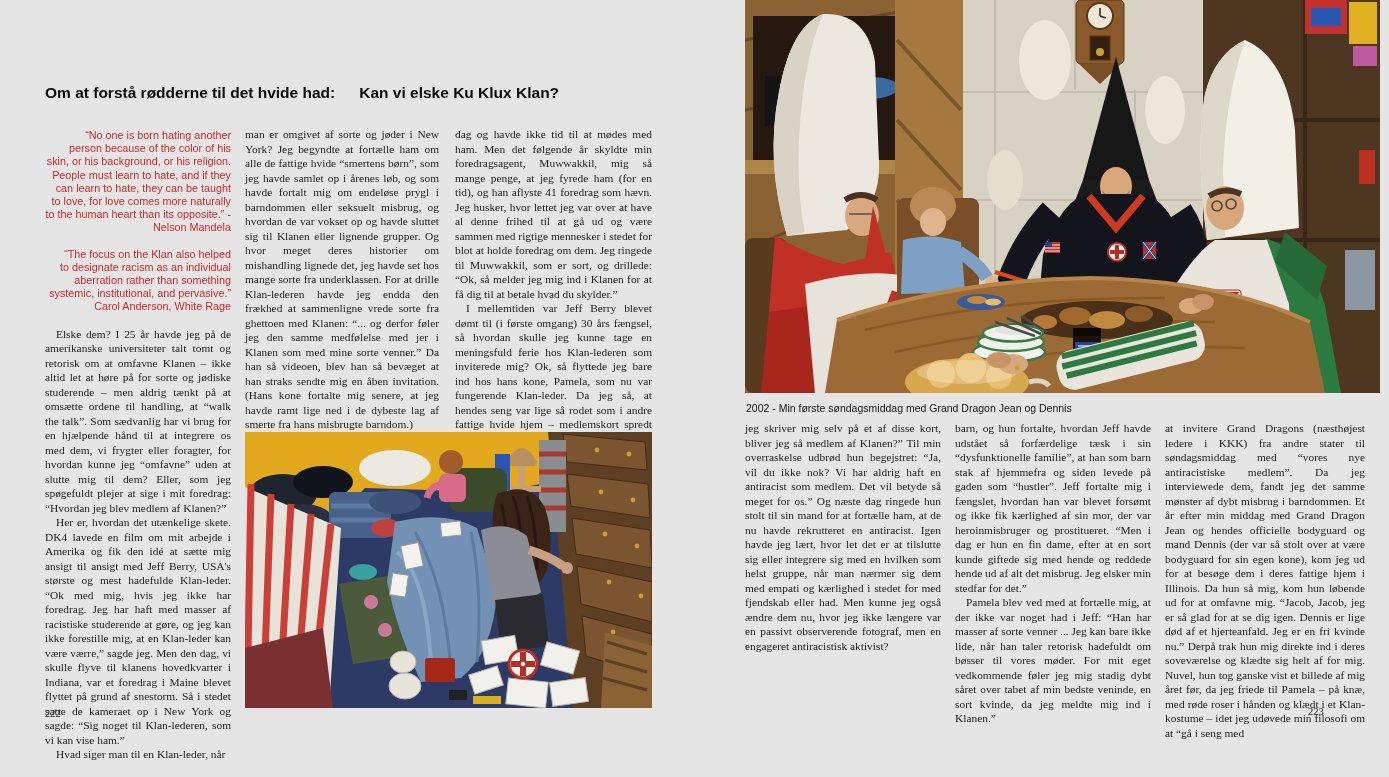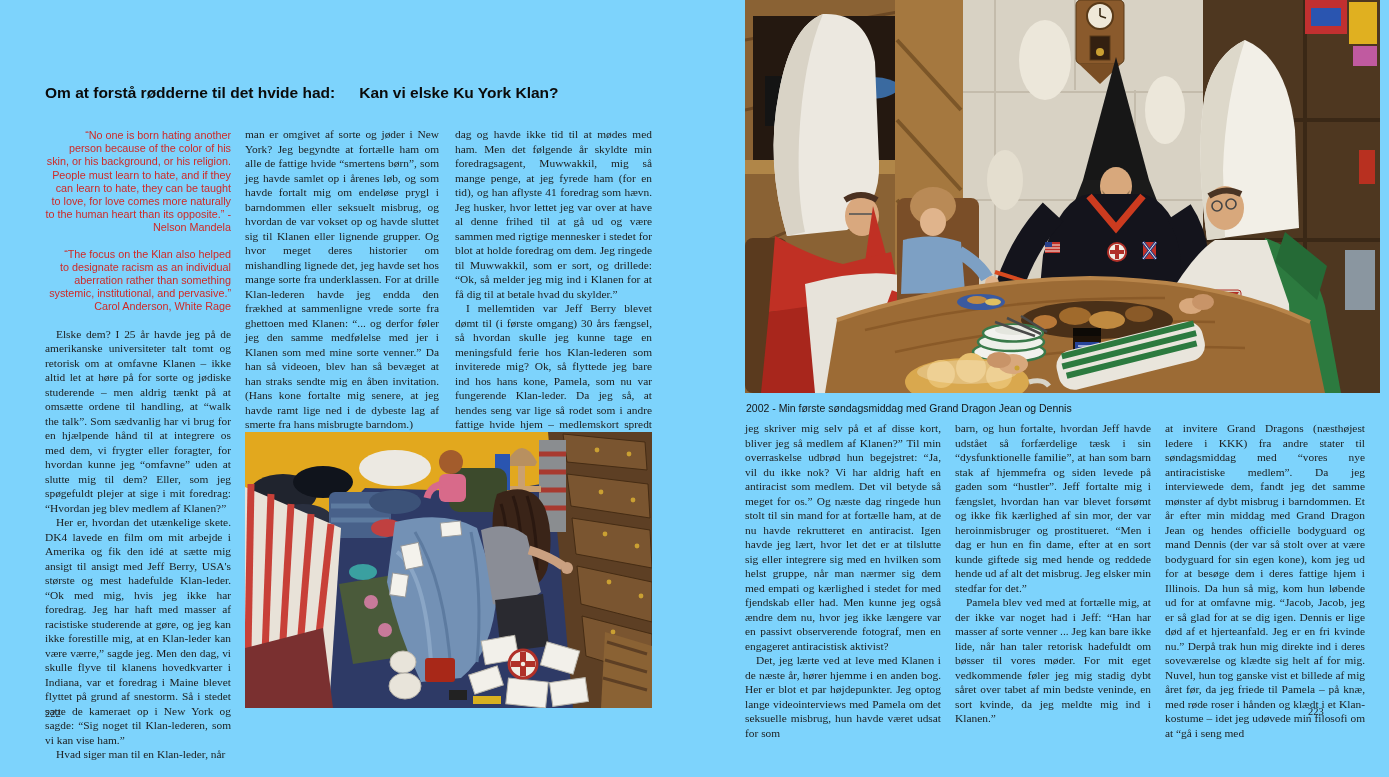--- a/index.html
+++ b/index.html
@@ -1,17 +1,17 @@
 <!DOCTYPE html>
 <html lang="da"><head>
 <meta charset="utf-8">
 <style>
   html,body{margin:0;padding:0;background:#ffffff;width:1389px;height:777px;overflow:hidden;
     font-family:"Liberation Serif", serif;}
-  .spread{position:relative;width:1389px;height:777px;background:#7dd3fc;}
+  .spread{position:relative;width:1389px;height:777px;background:#e5e5e5;}
   .abs{position:absolute;}
   
   .headline{left:45px;top:84px;display:flex;gap:24px;font-family:"Liberation Sans",sans-serif;
     font-weight:700;font-size:15.5px;color:#0b0b0b;white-space:nowrap;}
   
   .col{font-size:11.4px;line-height:14.5px;color:#1c1c1c;text-align:justify;
     hyphens:auto;-webkit-hyphens:auto;}
   .col p{margin:0;}
   .col p.ind{text-indent:11px;}
   
@@ -25,21 +25,21 @@
   .folio{font-size:10.5px;color:#222;}
   .photo{display:block;}
 </style>
 </head>
 <body>
 
 <div class="spread">
 
   <div class="abs headline">
     <span>Om at forstå rødderne til det hvide had:</span>
-    <span>Kan vi elske Ku York Klan?</span>
+    <span>Kan vi elske Ku Klux Klan?</span>
   </div>
 
   <div class="abs col" style="left:45px;top:129px;width:186px;">
     <div class="quote">
       <p>“No one is born hating another person because of the color of his skin, or his background, or his religion. People must learn to hate, and if they can learn to hate, they can be taught to love, for love comes more naturally to the human heart than its opposite.” - Nelson Mandela</p>
     </div>
     <div class="quote">
       <p>“The focus on the Klan also helped to designate racism as an individual aberration rather than something systemic, institutional, and pervasive.”</p>
       <p class="attr">Carol Anderson, White Rage</p>
     </div>
@@ -365,21 +365,20 @@
         <ellipse cx="446" cy="306" rx="12" ry="8" fill="#d8a87c"></ellipse>
         <ellipse cx="458" cy="302" rx="11" ry="8" fill="#c89468"></ellipse>
       </g>
     </svg>
   </div>
 
   <div class="abs caption" style="left:746px;top:402px;">2002 - Min første søndagsmiddag med Grand Dragon Jean og Dennis</div>
 
   <div class="abs col" style="left:745px;top:421px;width:196px;">
     <p>jeg skriver mig selv på et af disse kort, bliver jeg så medlem af Klanen?” Til min overraskelse udbrød hun begejstret: “Ja, vil du ikke nok? Vi har aldrig haft en antiracist som medlem. Det vil betyde så meget for os.” Og næste dag ringede hun stolt til sin mand for at fortælle ham, at de nu havde rekrutteret en antiracist. Igen havde jeg lært, hvor let det er at tilslutte sig eller integrere sig med en hvilken som helst gruppe, når man nærmer sig dem med empati og kærlighed i stedet for med fjendskab eller had. Men kunne jeg også ændre dem nu, hvor jeg ikke længere var en passivt observerende fotograf, men en engageret antiracistisk aktivist?</p>
-    <p class="ind">Det, jeg lærte ved at leve med Klanen i de næste år, hører hjemme i en anden bog. Her er blot et par højdepunkter. Jeg optog lange videointerviews med Pamela om det seksuelle misbrug, hun havde været udsat for som</p>
   </div>
   <div class="abs col" style="left:955px;top:421px;width:196px;">
     <p>barn, og hun fortalte, hvordan Jeff havde udstået så forfærdelige tæsk i sin “dysfunktionelle familie”, at han som barn stak af hjemmefra og siden levede på gaden som “hustler”. Jeff fortalte mig i fængslet, hvordan han var blevet forsømt og ikke fik kærlighed af sin mor, der var heroinmisbruger og prostitueret. “Men i dag er hun en fin dame, efter at en sort kunde giftede sig med hende og reddede hende ud af alt det misbrug. Jeg elsker min stedfar for det.”</p>
     <p class="ind">Pamela blev ved med at fortælle mig, at der ikke var noget had i Jeff: “Han har masser af sorte venner ... Jeg kan bare ikke lide, når han taler retorisk hadefuldt om bøsser til vores møder. For mit eget vedkommende føler jeg mig stadig dybt såret over tabet af min bedste veninde, en sort kvinde, da jeg meldte mig ind i Klanen.”</p>
   </div>
   <div class="abs col" style="left:1165px;top:421px;width:200px;">
     <p>at invitere Grand Dragons (næsthøjest ledere i KKK) fra andre stater til søndagsmiddag med “vores nye antiracistiske medlem”. Da jeg interviewede dem, fandt jeg det samme mønster af dybt misbrug i barndommen. Et år efter min middag med Grand Dragon Jean og hendes officielle bodyguard og mand Dennis (der var så stolt over at være bodyguard for sin egen kone), kom jeg ud for at besøge dem i deres fattige hjem i Illinois. Da hun så mig, kom hun løbende ud for at omfavne mig. “Jacob, Jacob, jeg er så glad for at se dig igen. Dennis er lige død af et hjerteanfald. Jeg er en fri kvinde nu.” Derpå trak hun mig direkte ind i deres soveværelse og klædte sig helt af for mig. Nuvel, hun tog ganske vist et billede af mig året før, da jeg friede til Pamela – på knæ, med røde roser i hånden og klædt i et Klan-kostume – idet jeg udøvede min filosofi om at “gå i seng med</p>
   </div>
 
   <div class="abs folio" style="left:1308px;top:706px;">223</div>

